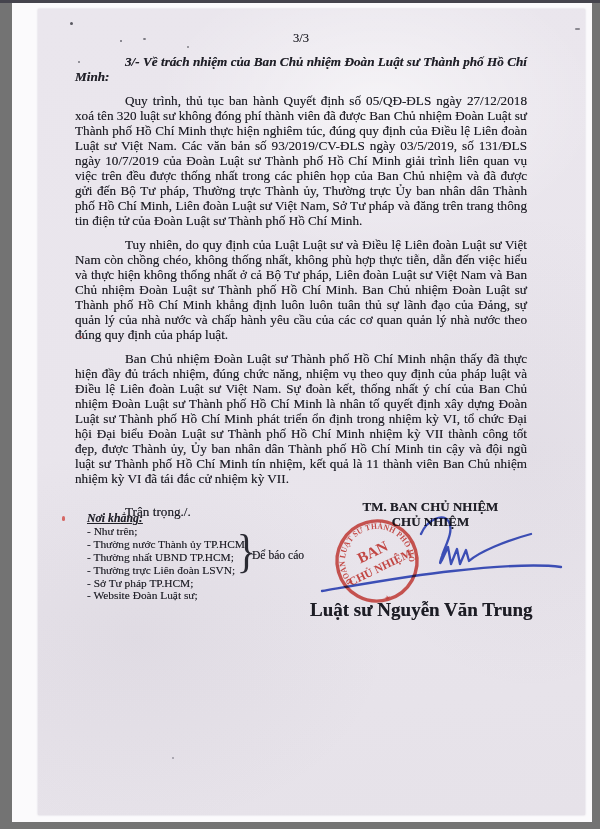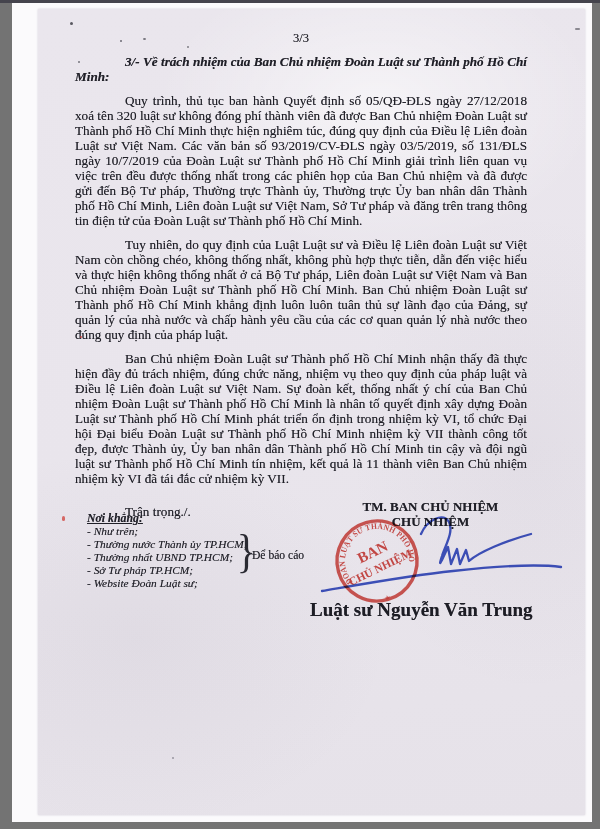--- a/index.html
+++ b/index.html
@@ -30,21 +30,21 @@
   .heading{
     margin:8px 0 0 0;font-weight:bold;font-style:italic;
     text-indent:50px;text-align:justify;
   }
   .para{margin:9px 0 0 0;text-align:justify;text-indent:50px;}
   .closing{margin:18px 0 0 0;text-indent:50px;}
   
   .abs{position:absolute;z-index:5;}
   .recipients{left:49px;top:503px;font-size:11.4px;line-height:12.9px;color:#1f1f27;text-shadow:0 0 .4px rgba(31,31,39,.5);}
   .recipients .label{font-weight:bold;font-style:italic;text-decoration:underline;font-size:11.8px;}
-  .recipients .item{white-space:nowrap;font-style:italic;}
+  .recipients .item{white-space:nowrap;}
   .brace{left:197px;top:519px;font-size:47px;font-weight:400;color:#2a2a32;line-height:1;transform:scaleX(.85);}
   .brace-note{left:214px;top:540px;font-size:11.6px;color:#1f1f27;text-shadow:0 0 .4px rgba(31,31,39,.5);}
   .sig-head{left:270px;top:490px;width:245px;text-align:center;font-weight:bold;font-size:13px;line-height:15px;color:#1f1f27;text-shadow:0 0 .5px rgba(31,31,39,.6);}
   .signer{left:272px;top:590px;width:245px;text-align:left;font-weight:bold;font-size:19px;color:#1d1d25;text-shadow:0 0 .5px rgba(29,29,37,.6);}
   .stamp{left:284px;top:497px;transform:rotate(-16deg);mix-blend-mode:multiply;opacity:.92;}
   .autograph{left:255px;top:485px;mix-blend-mode:multiply;}
   
   .speck{position:absolute;border-radius:50%;z-index:6;}
 </style>
 </head>
@@ -62,20 +62,21 @@
       <p class="para">Tuy nhiên, do quy định của Luật Luật sư và Điều lệ Liên đoàn Luật sư Việt Nam còn chồng chéo, không thống nhất, không phù hợp thực tiễn, dẫn đến việc hiểu và thực hiện không thống nhất ở cả Bộ Tư pháp, Liên đoàn Luật sư Việt Nam và Ban Chủ nhiệm Đoàn Luật sư Thành phố Hồ Chí Minh. Ban Chủ nhiệm Đoàn Luật sư Thành phố Hồ Chí Minh khẳng định luôn luôn tuân thủ sự lãnh đạo của Đảng, sự quản lý của nhà nước và chấp hành yêu cầu của các cơ quan quản lý nhà nước theo đúng quy định của pháp luật.</p>
       <p class="para">Ban Chủ nhiệm Đoàn Luật sư Thành phố Hồ Chí Minh nhận thấy đã thực hiện đầy đủ trách nhiệm, đúng chức năng, nhiệm vụ theo quy định của pháp luật và Điều lệ Liên đoàn Luật sư Việt Nam. Sự đoàn kết, thống nhất ý chí của Ban Chủ nhiệm Đoàn Luật sư Thành phố Hồ Chí Minh là nhân tố quyết định xây dựng Đoàn Luật sư Thành phố Hồ Chí Minh phát triển ổn định trong nhiệm kỳ VI, tổ chức Đại hội Đại biểu Đoàn Luật sư Thành phố Hồ Chí Minh nhiệm kỳ VII thành công tốt đẹp, được Thành ủy, Ủy ban nhân dân Thành phố Hồ Chí Minh tin cậy và đội ngũ luật sư Thành phố Hồ Chí Minh tín nhiệm, kết quả là 11 thành viên Ban Chủ nhiệm nhiệm kỳ VI đã tái đắc cử nhiệm kỳ VII.</p>
       <p class="closing">Trân trọng./.</p>
     </div>
 
     <div class="abs recipients">
       <div class="label">Nơi khẳng:</div>
       <div class="item">- Như trên;</div>
       <div class="item">- Thường nước Thành ủy TP.HCM;</div>
       <div class="item">- Thường nhất UBND TP.HCM;</div>
+      <div class="item">- Thường trực Liên đoàn LSVN;</div>
       <div class="item">- Sở Tư pháp TP.HCM;</div>
       <div class="item">- Website Đoàn Luật sư;</div>
     </div>
     <div class="abs brace">}</div>
     <div class="abs brace-note">Để báo cáo</div>
 
     <div class="abs sig-head">
       <div>TM. BAN CHỦ NHIỆM</div>
       <div>CHỦ NHIỆM</div>
     </div>

